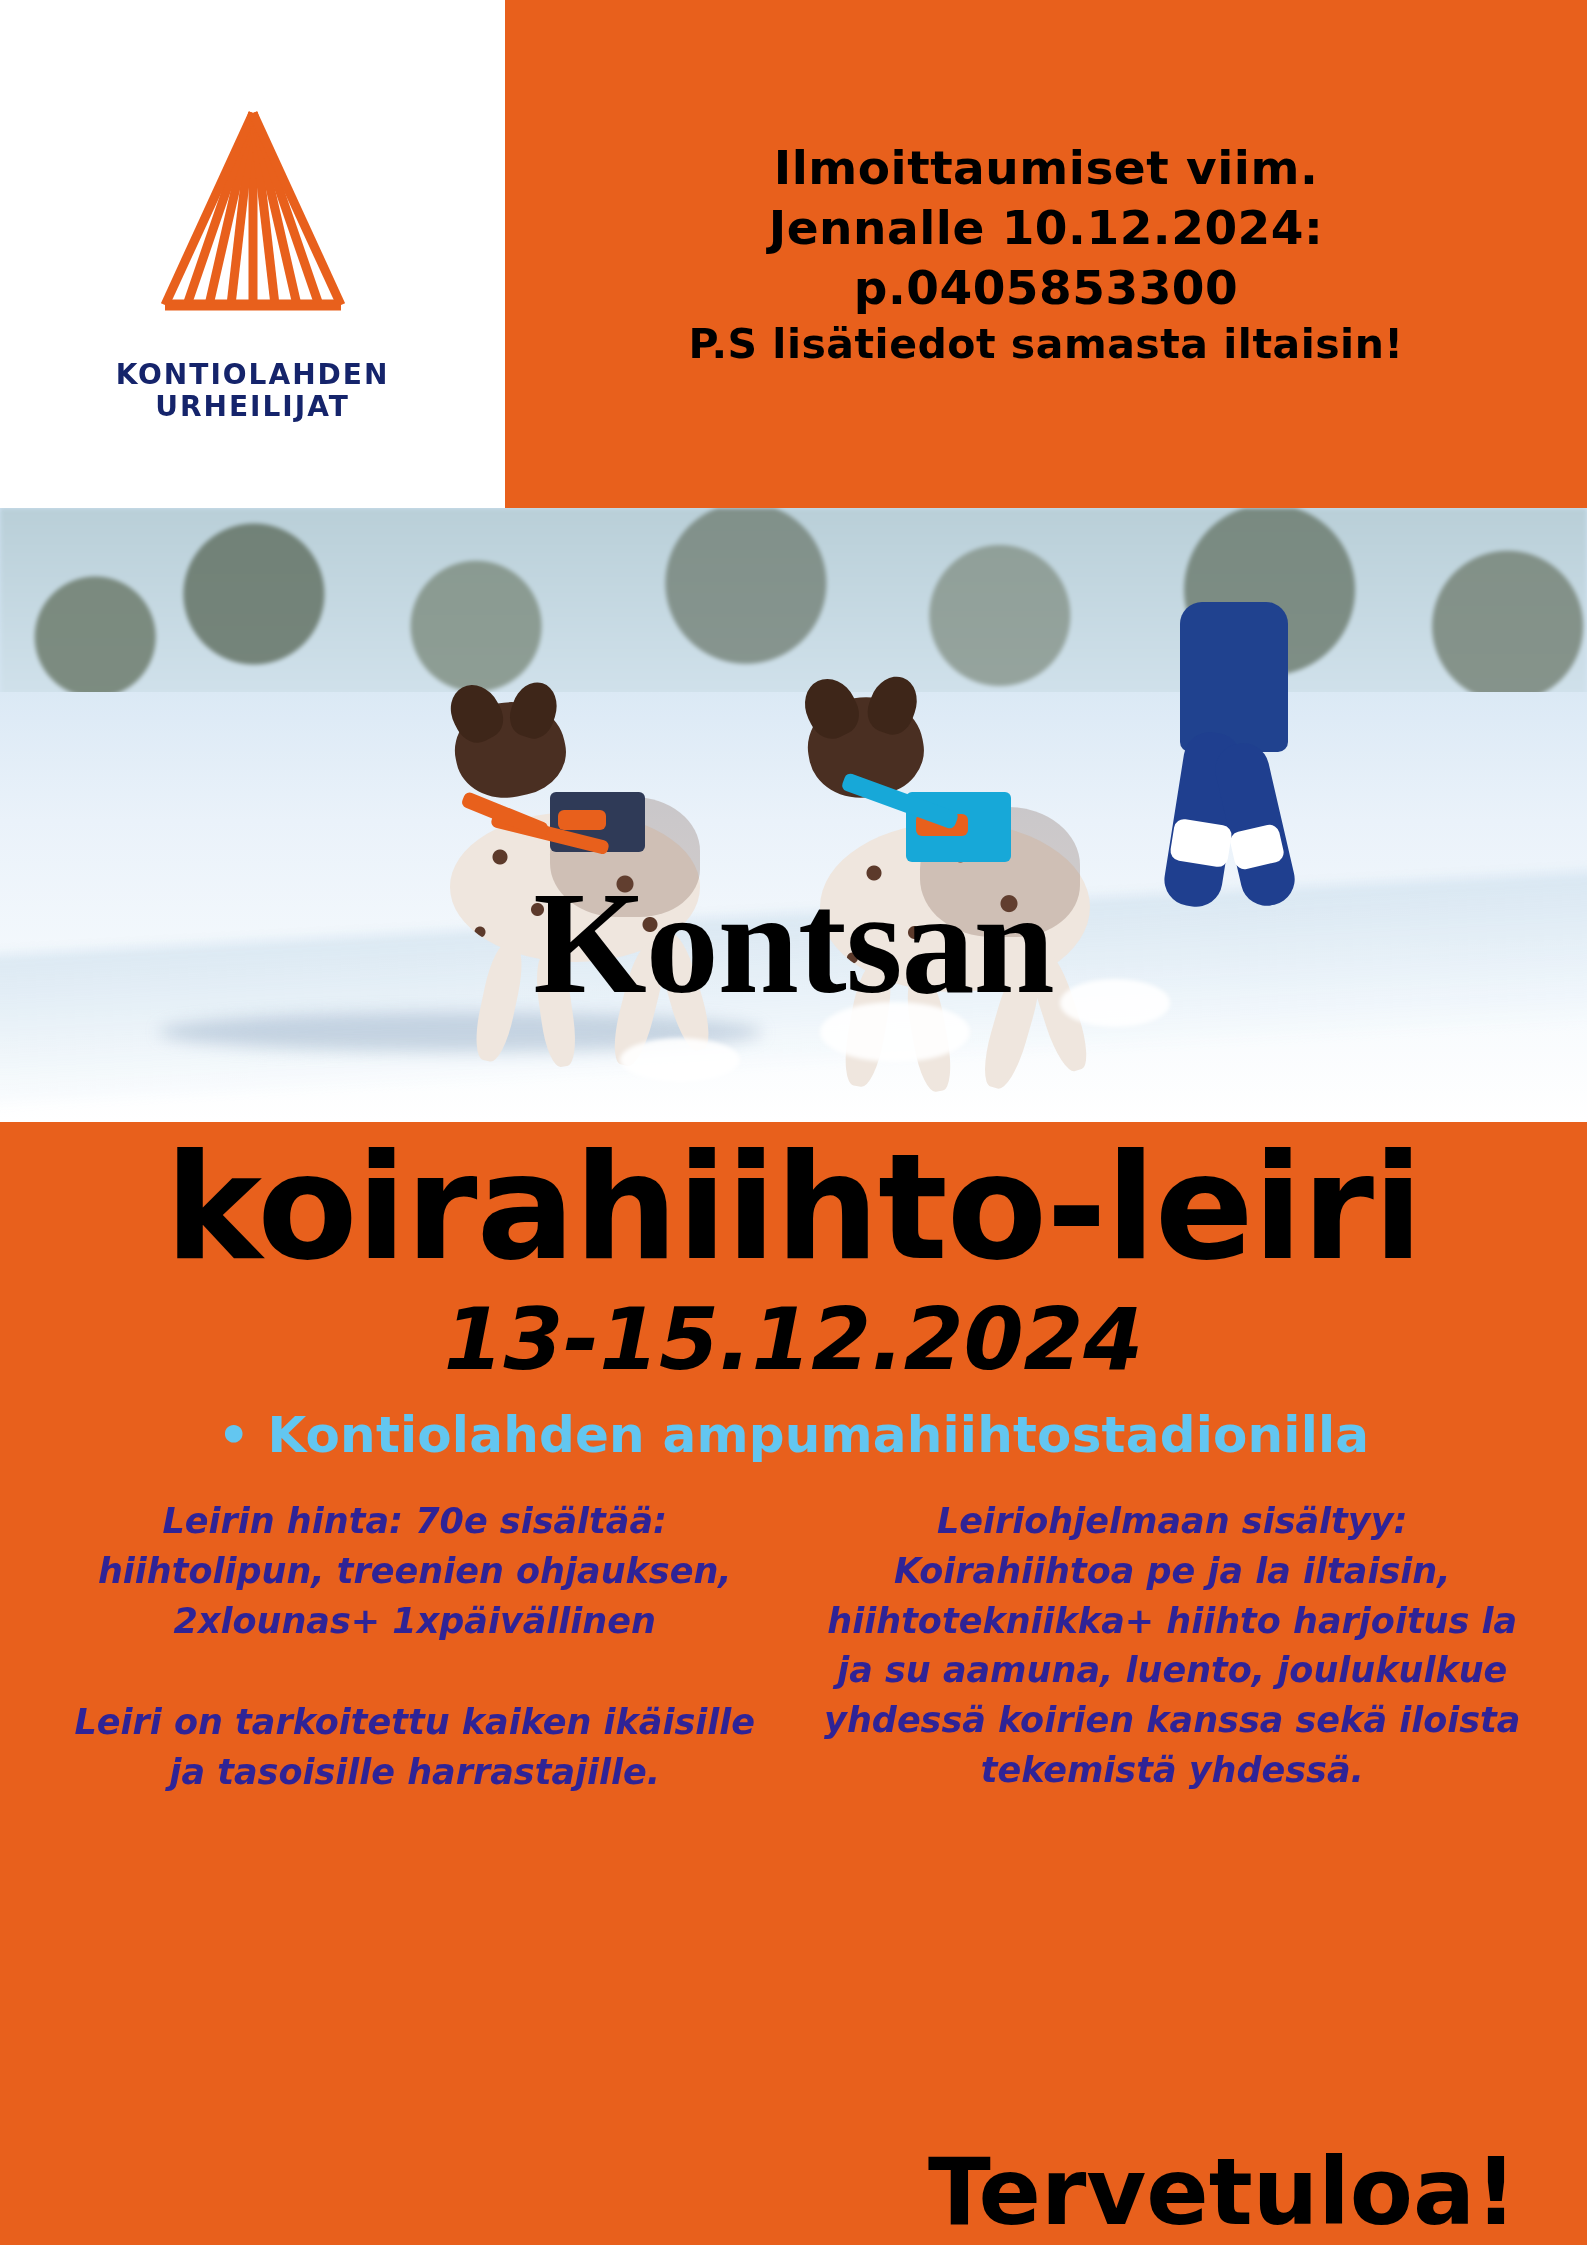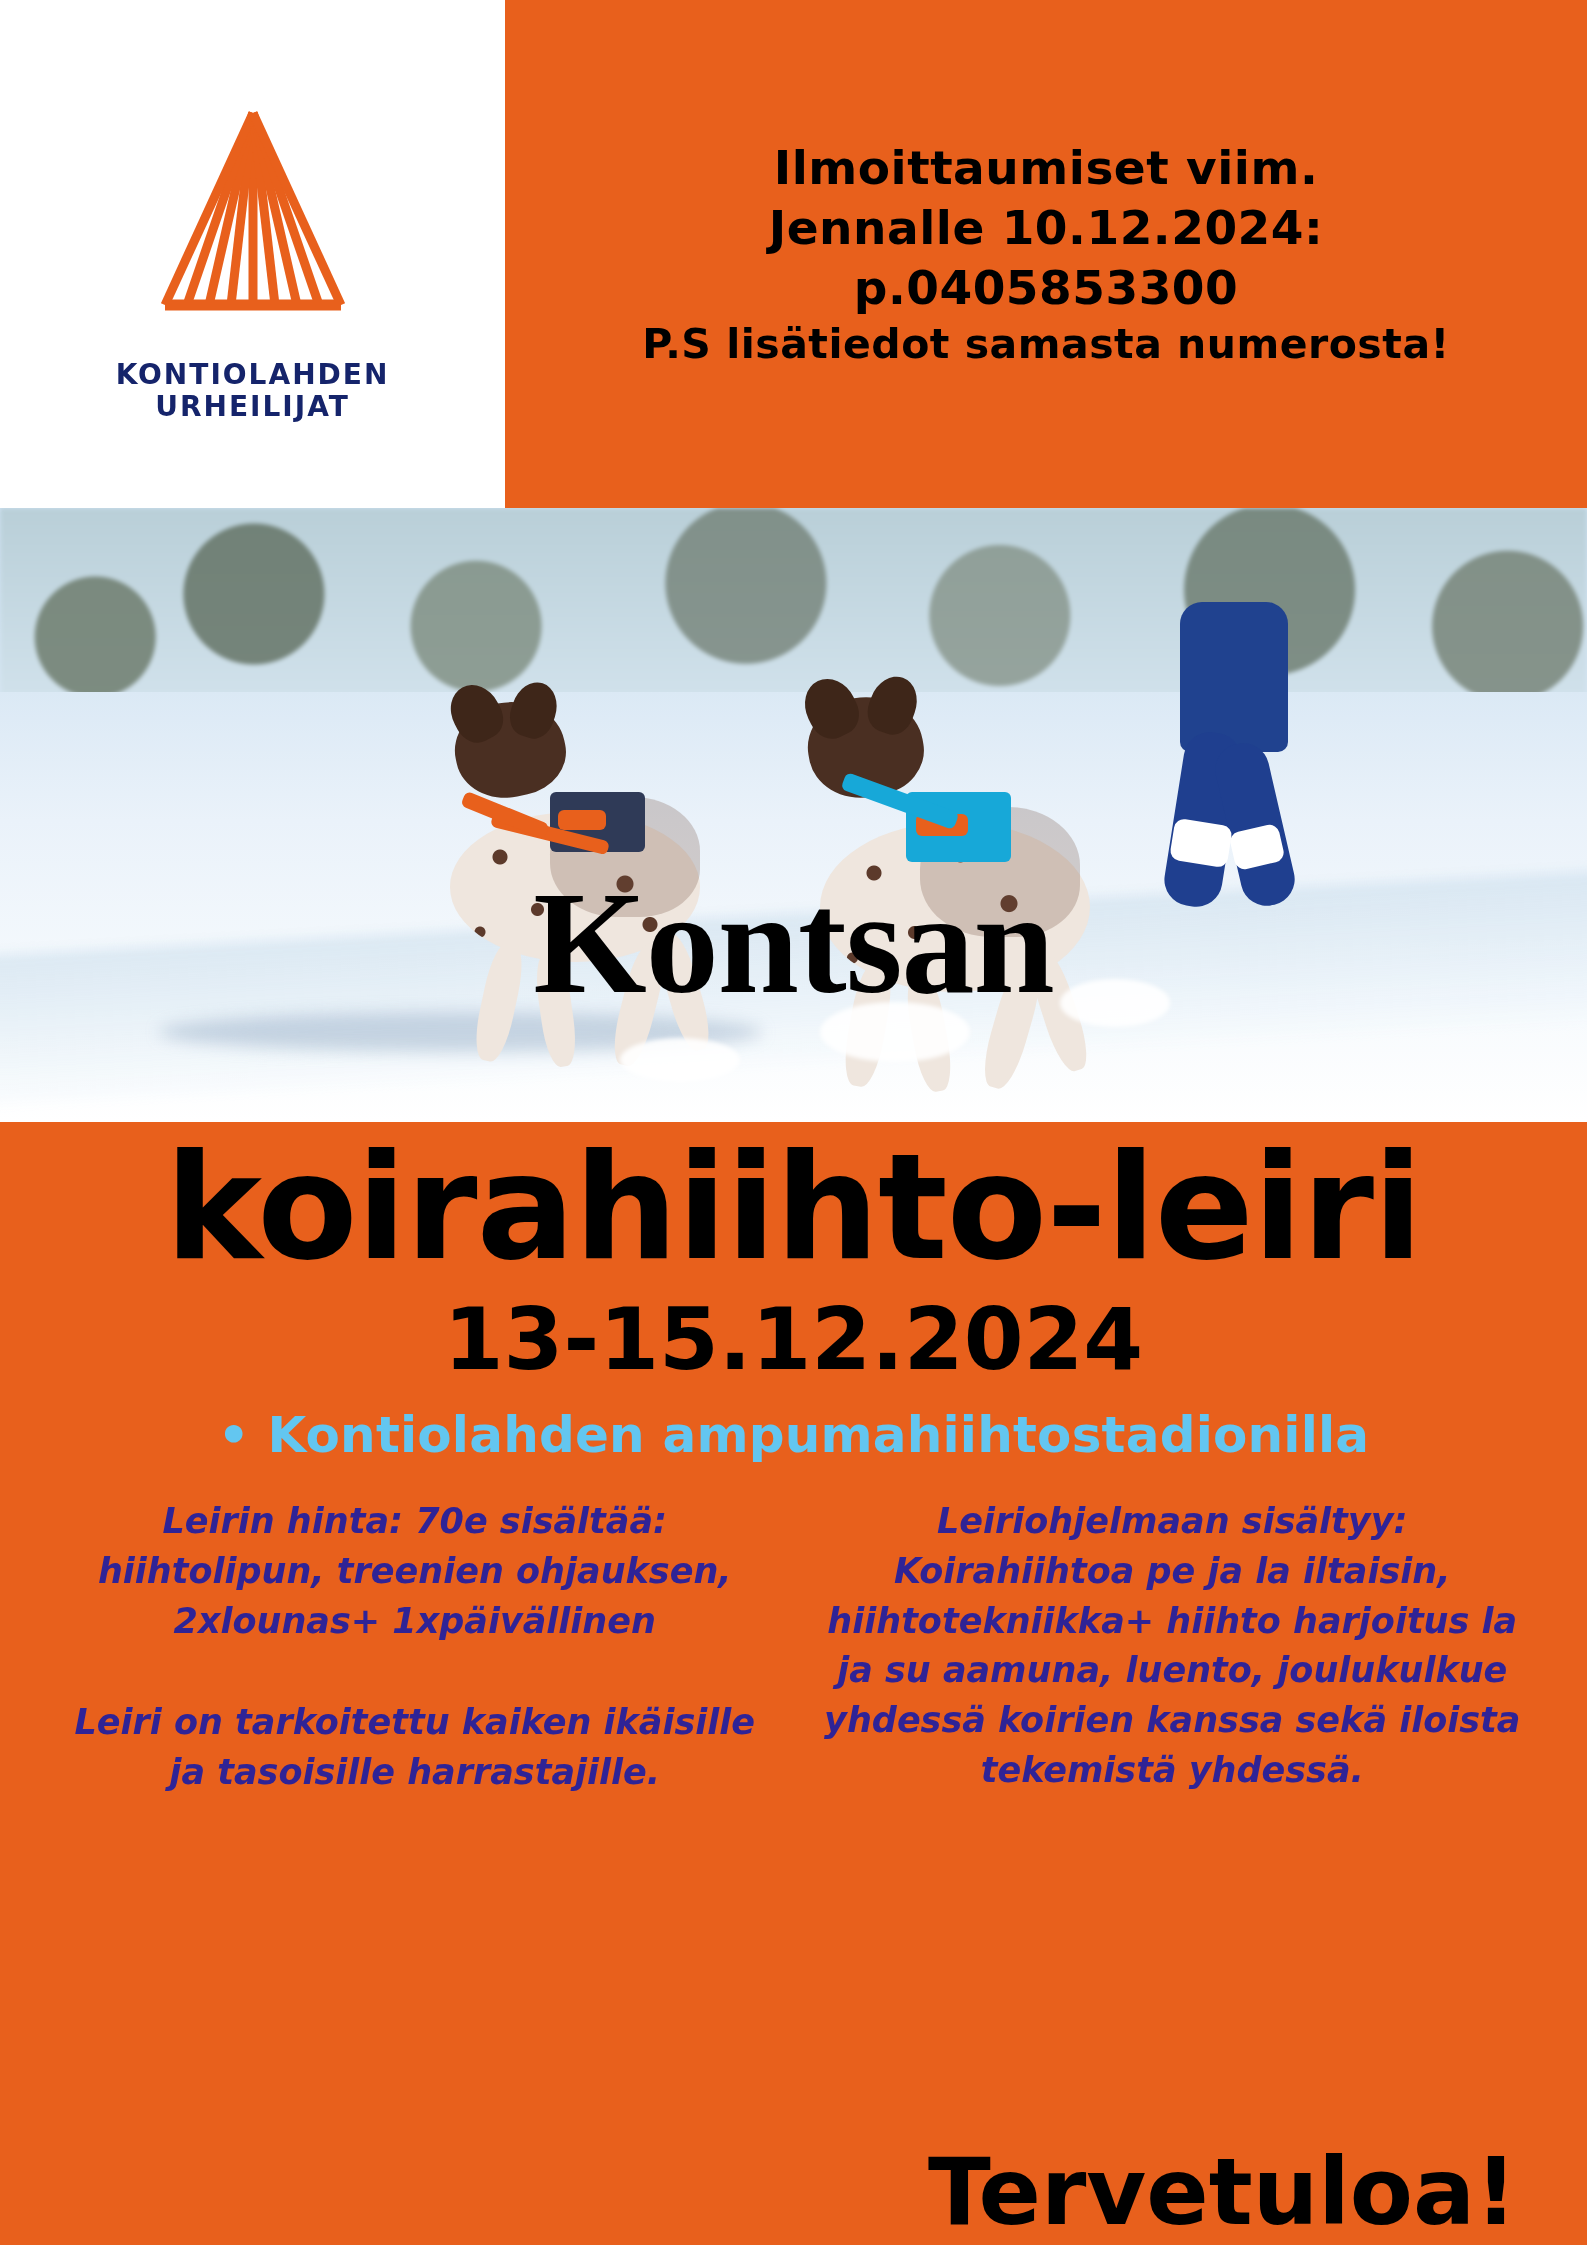--- a/index.html
+++ b/index.html
@@ -211,20 +211,21 @@
     letter-spacing: -1px;
     margin-top: 10px;
   }
   .dates {
     text-align: center;
     font-size: 86px;
     font-weight: bold;
     color: #000;
     line-height: 1;
     margin-top: 14px;
+    font-style: italic;
   }
   .venue {
     text-align: center;
     font-size: 50px;
     font-weight: bold;
     color: #63c6f0;
     line-height: 1.1;
     margin-top: 26px;
     letter-spacing: 0.2px;
   }
@@ -285,21 +286,21 @@
     <div class="logo-text">
       <div>KONTIOLAHDEN</div>
       <div>URHEILIJAT</div>
     </div>
   </div>
 
   <div class="header-text">
     <div class="line1">Ilmoittaumiset viim.</div>
     <div class="line2">Jennalle 10.12.2024:</div>
     <div class="line3">p.0405853300</div>
-    <div class="line4">P.S lisätiedot samasta numerosta!</div>
+    <div class="line4">P.S lisätiedot samasta iltaisin!</div>
   </div>
 </div>
 
 <div class="photo">
   <div class="forest"></div>
   <div class="snowfield"></div>
   <div class="track"></div>
   <div class="shadow-l"></div>
 
   <div class="runner">

